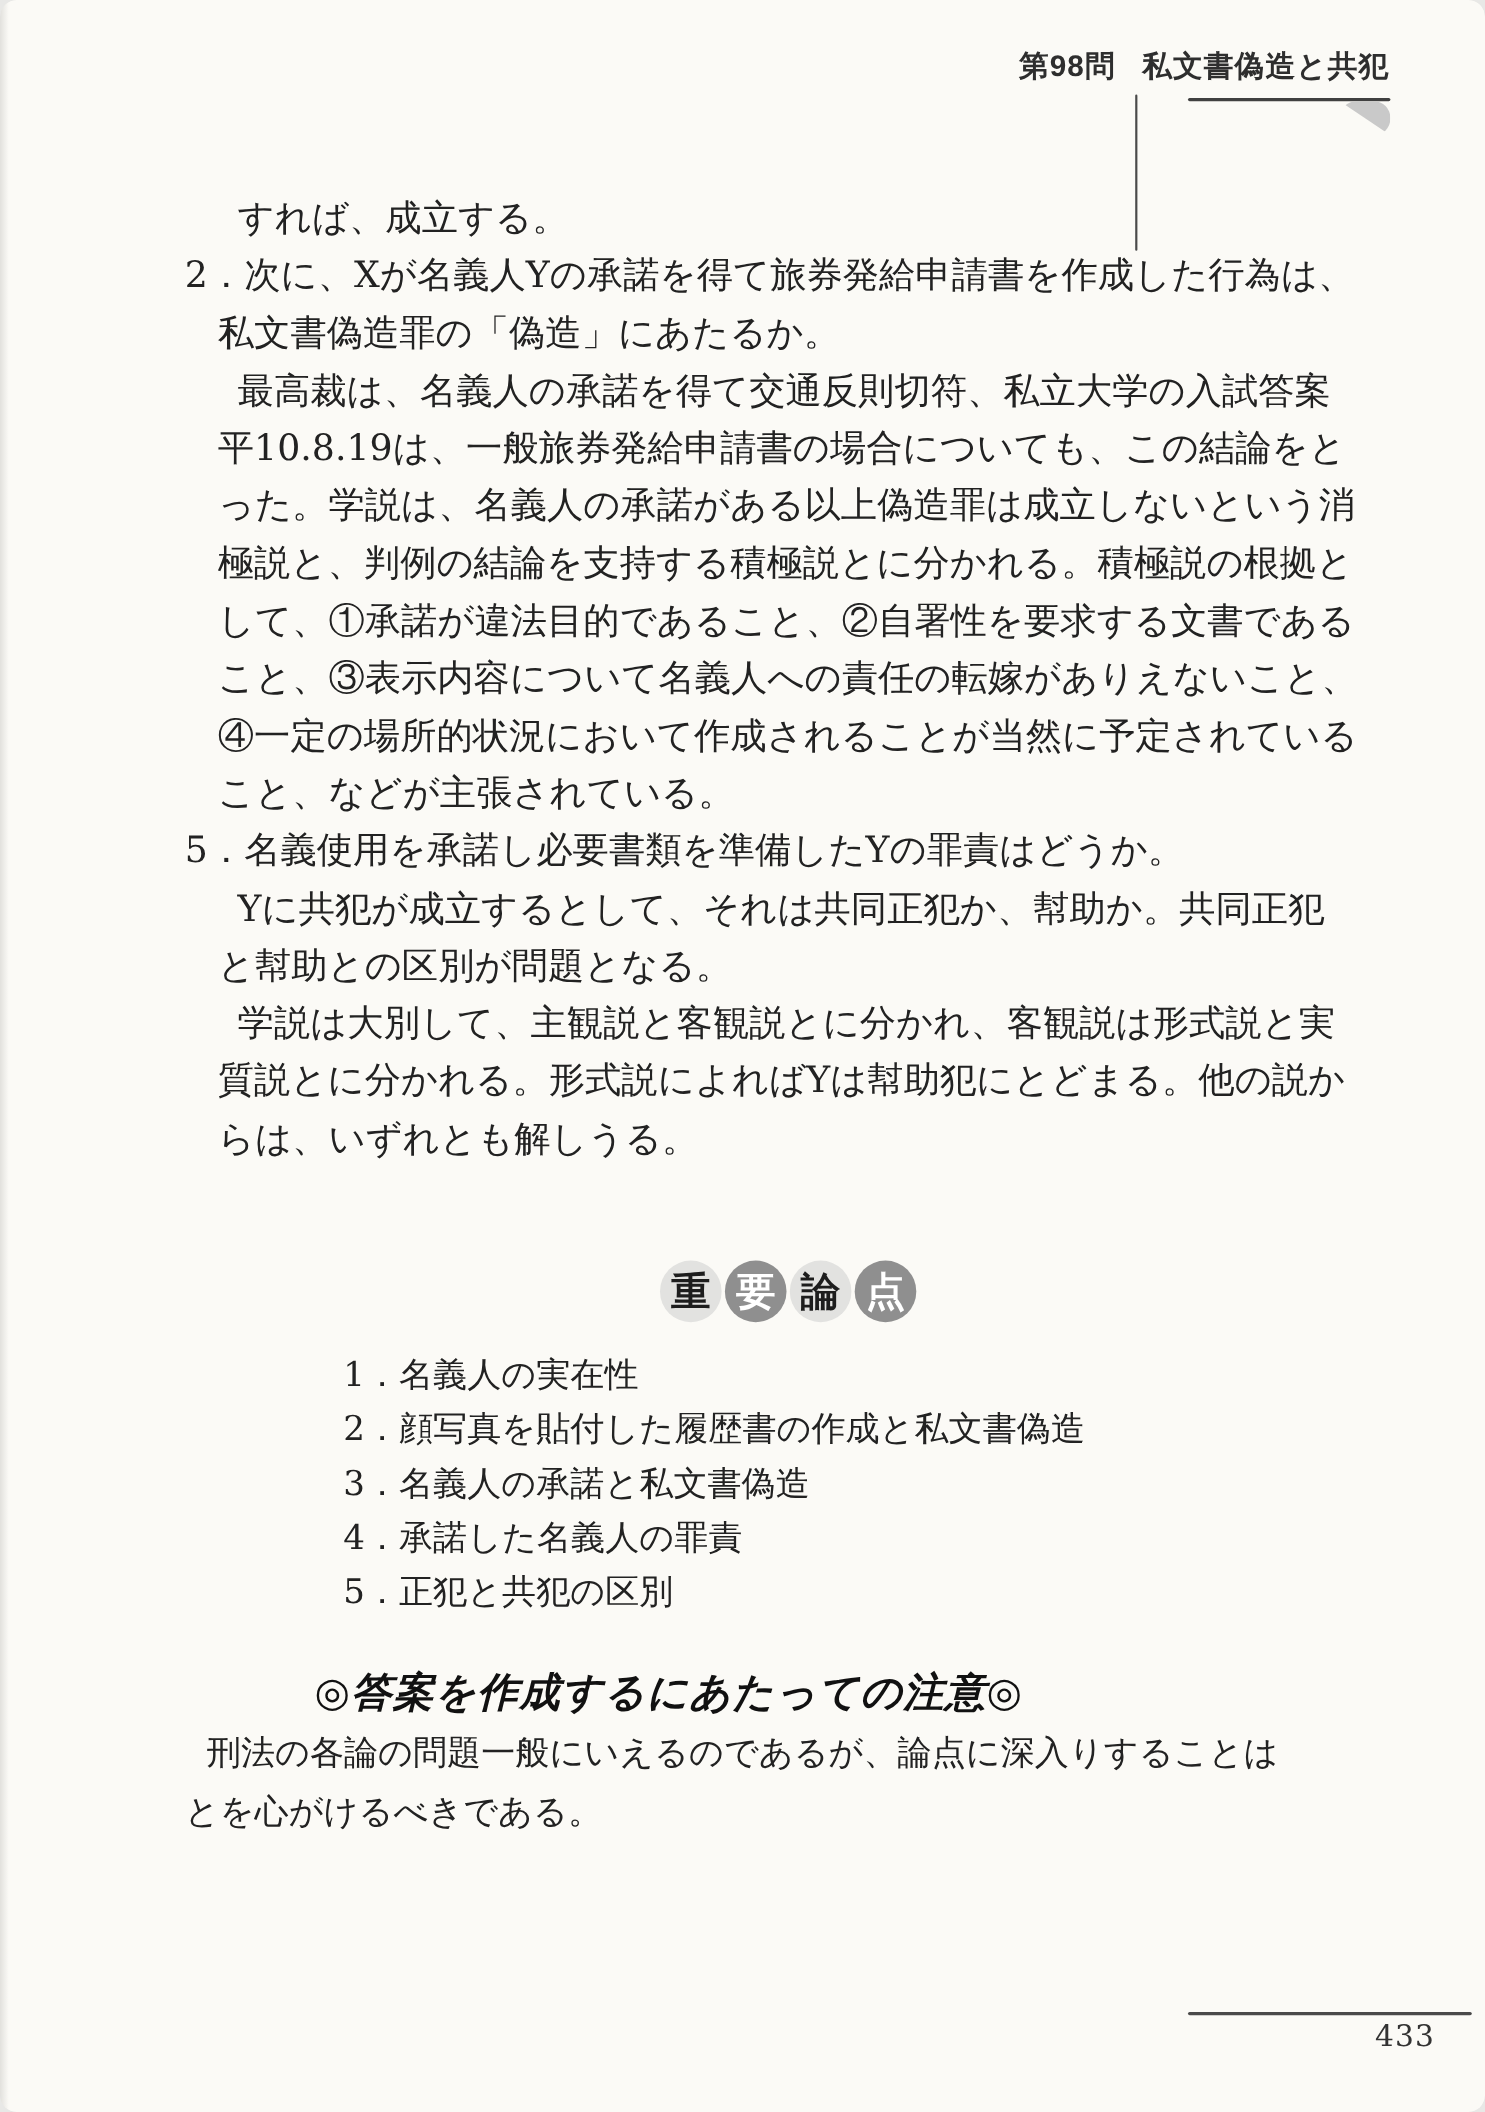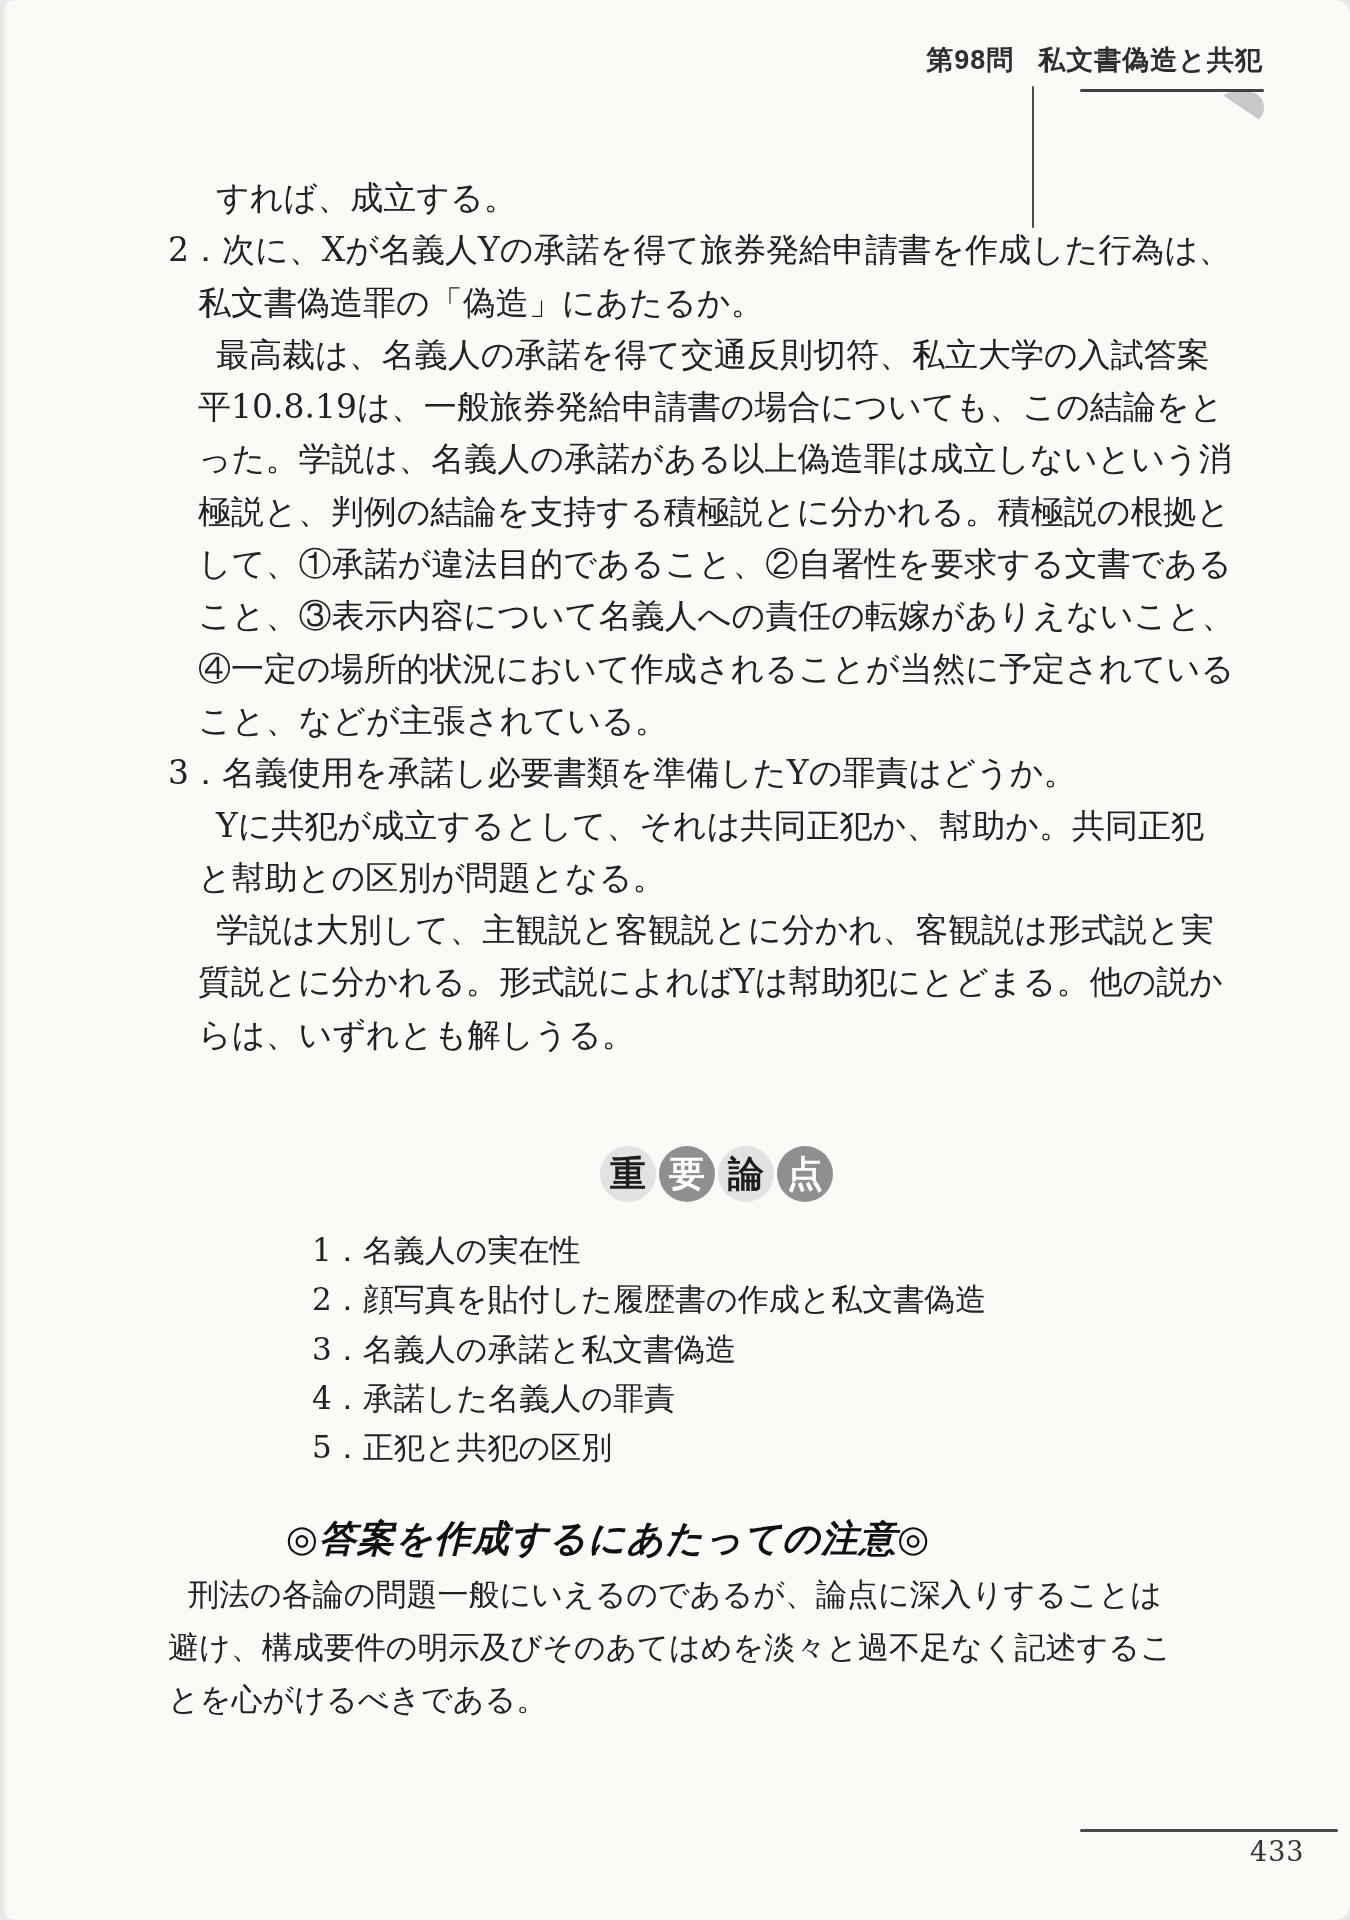--- a/index.html
+++ b/index.html
@@ -136,21 +136,21 @@
       <div class="line ind1">極説と、判例の結論を支持する積極説とに分かれる。積極説の根拠と</div>
 
       <div class="line ind1">して、①承諾が違法目的であること、②自署性を要求する文書である</div>
 
       <div class="line ind1">こと、③表示内容について名義人への責任の転嫁がありえないこと、</div>
 
       <div class="line ind1">④一定の場所的状況において作成されることが当然に予定されている</div>
 
       <div class="line ind1">こと、などが主張されている。</div>
 
-      <div class="line ind0">3．名義使用を承諾し必要書類を準備したYの罪責はどうか。</div>
+      <div class="line ind0">5．名義使用を承諾し必要書類を準備したYの罪責はどうか。</div>
 
       <div class="line ind2">Yに共犯が成立するとして、それは共同正犯か、幇助か。共同正犯</div>
 
       <div class="line ind1">と幇助との区別が問題となる。</div>
 
       <div class="line ind2">学説は大別して、主観説と客観説とに分かれ、客観説は形式説と実</div>
 
       <div class="line ind1">質説とに分かれる。形式説によればYは幇助犯にとどまる。他の説か</div>
 
       <div class="line ind1">らは、いずれとも解しうる。</div>
@@ -178,21 +178,20 @@
       <li>4．承諾した名義人の罪責</li>
 
       <li>5．正犯と共犯の区別</li>
     </ul>
 
   <h2 class="notice-heading">◎答案を作成するにあたっての注意◎</h2>
   <section class="notice-body">
 
       <div class="line ind1">刑法の各論の問題一般にいえるのであるが、論点に深入りすることは</div>
 
-      <div class="line ind0">避け、構成要件の明示及びそのあてはめを淡々と過不足なく記述するこ</div>
 
       <div class="line ind0">とを心がけるべきである。</div>
     </section>
 
   <div class="footer-rule"></div>
   <div class="page-number">433</div>
 
 </div>
 
 </body></html>

